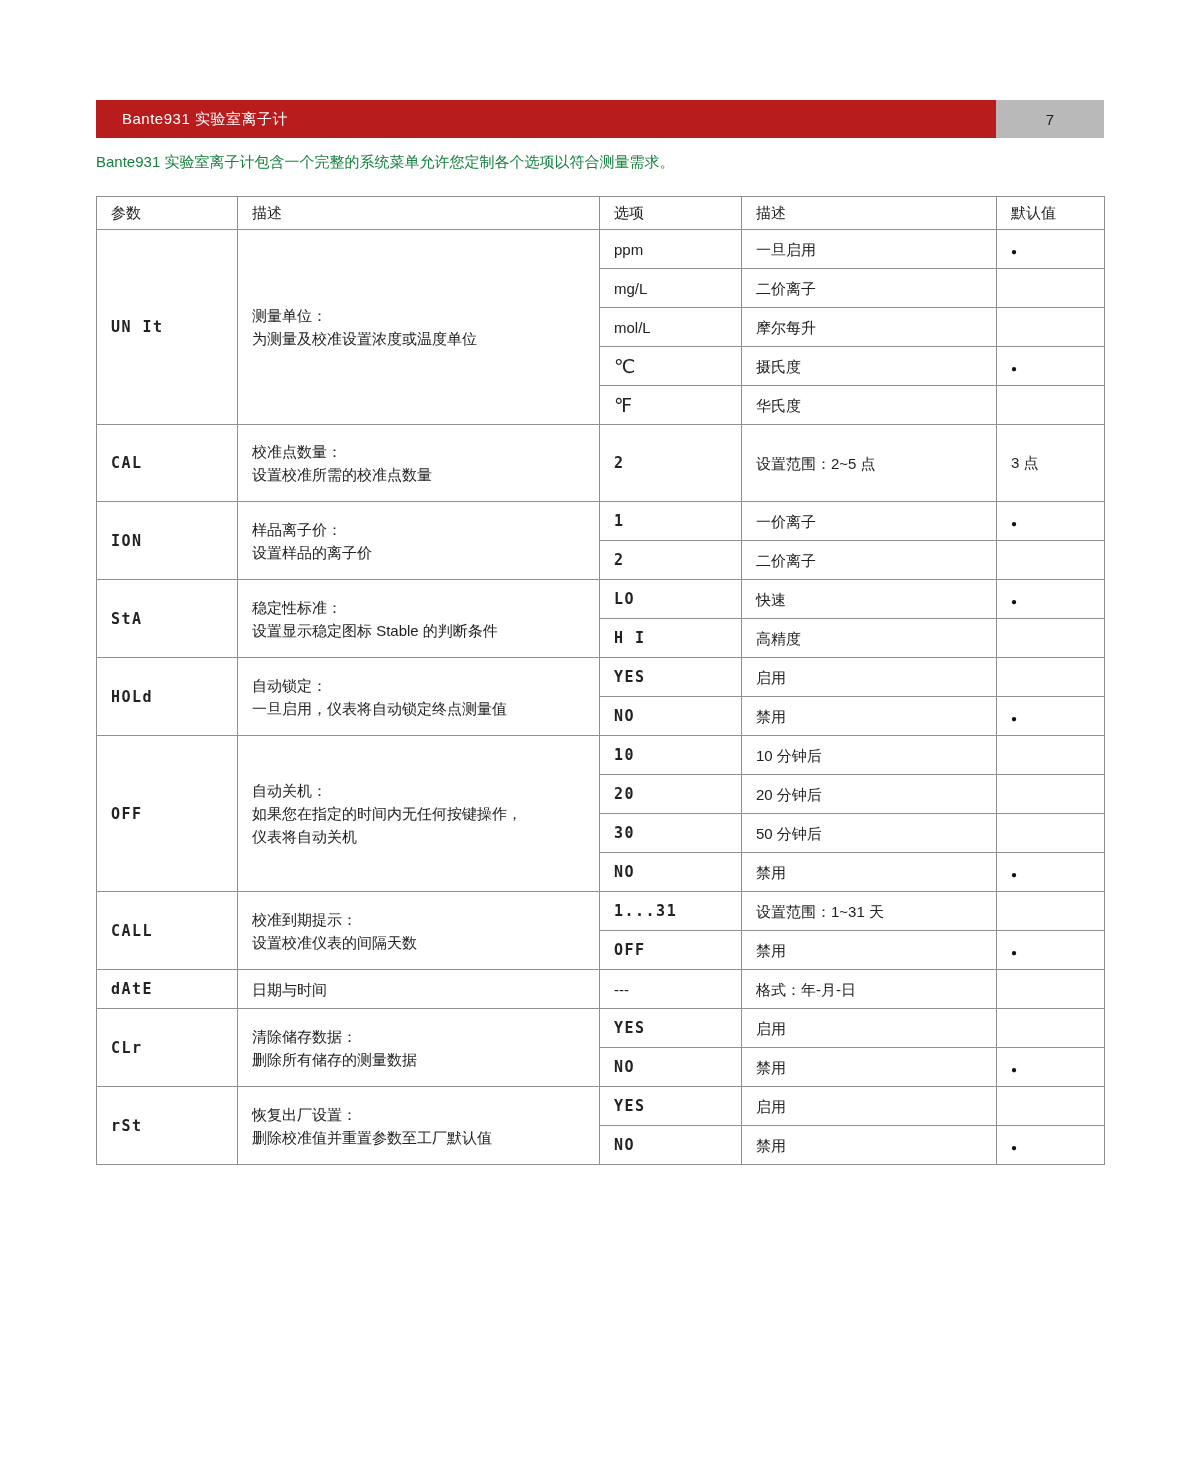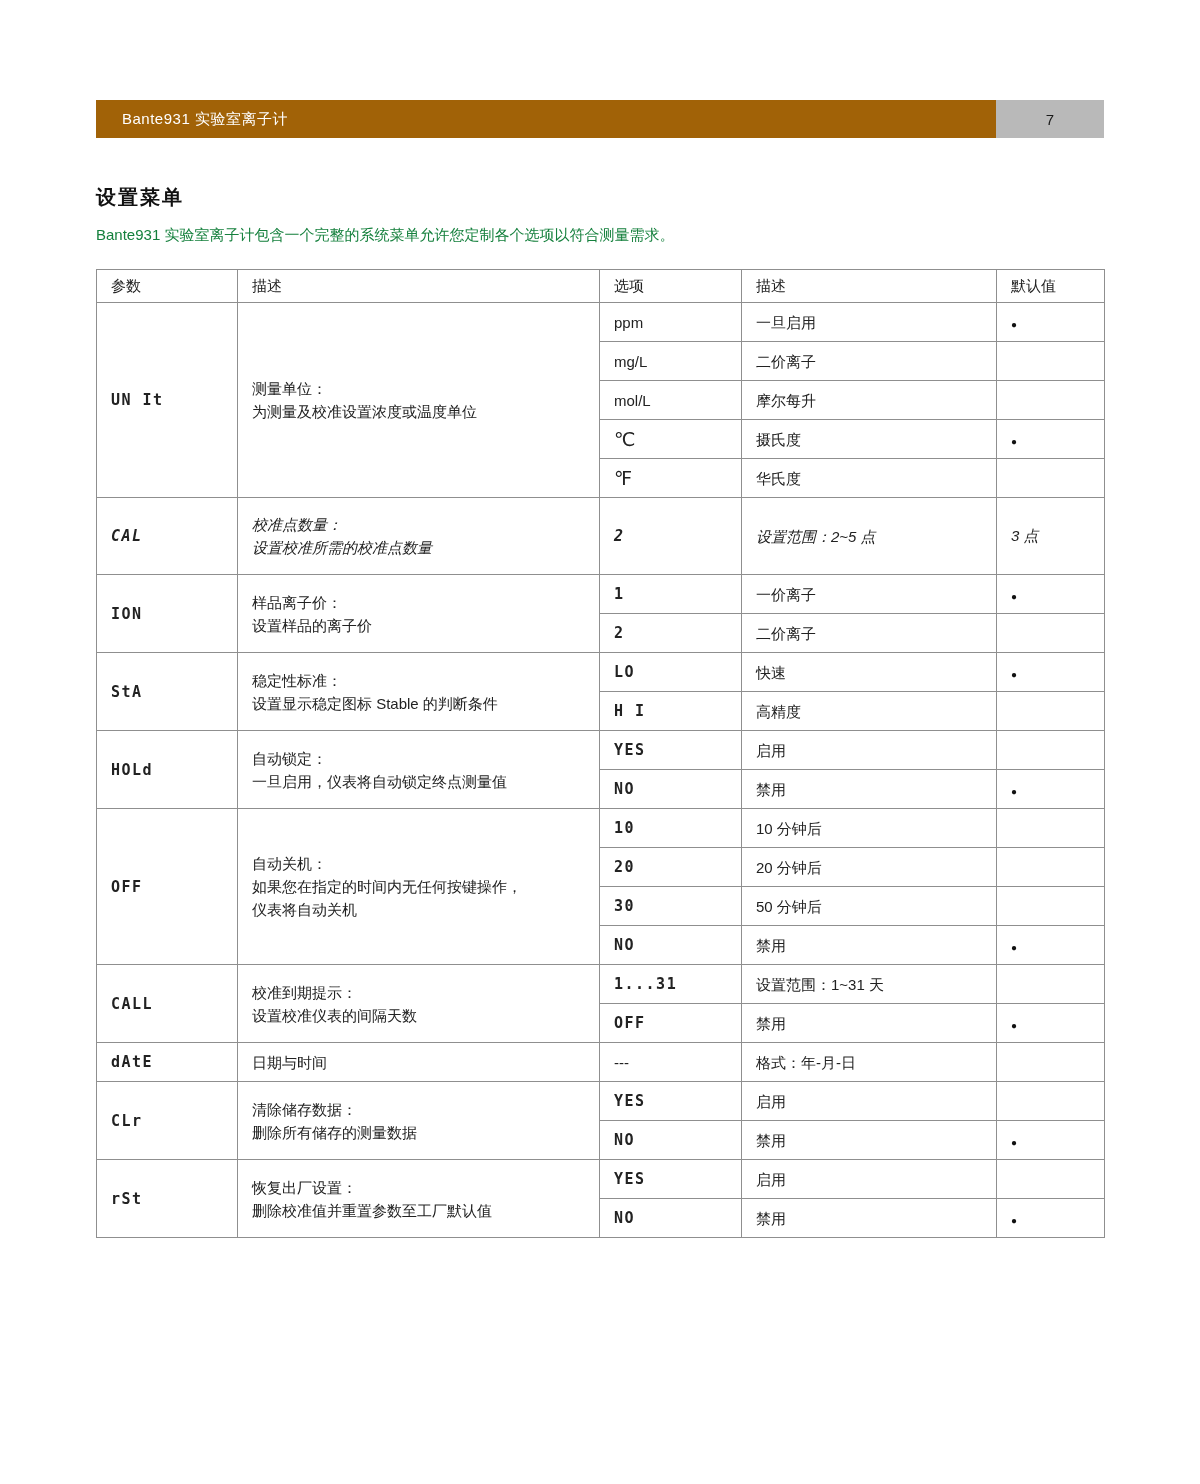--- a/index.html
+++ b/index.html
@@ -7,21 +7,21 @@
   body {
     width:1200px; height:1484px;
     font-family:"Liberation Sans", sans-serif;
     color:#1a1a1a;
     position:relative;
   }
   .content { width:1008px; margin:0 auto; padding-top:100px; }
 
   .header-row { display:flex; height:38px; }
   .header-bar {
-    flex:1; background:#a16207; color:#ffffff;
+    flex:1; background:#b91c1c; color:#ffffff;
     display:flex; align-items:center;
     padding-left:26px; font-size:15px; letter-spacing:0.5px;
   }
   .page-num {
     width:108px; background:#b9b9b9; color:#1a1a1a;
     display:flex; align-items:center; justify-content:center;
     font-size:15px;
   }
 
   .section-title { margin-top:46px; font-size:20px; font-weight:bold; letter-spacing:2px; color:#111; }
@@ -30,21 +30,21 @@
   table.settings {
     margin-top:24px; border-collapse:collapse; table-layout:fixed; width:1008px;padding-left:20px;
   }
   .settings th, .settings td {
     border:1px solid #8f8f8f; vertical-align:middle; text-align:left;
     overflow:hidden;
   }
   .settings th { height:33px; padding:0 14px; font-size:15px; font-weight:normal; color:#222; }
   .settings td { font-size:15px; padding:4px 14px; color:#222; }
   tr.opt-row { height:39px; }
-  tr.tall-row { height:77px;font-style:italic; }
+  tr.tall-row { height:77px; }
 
   .lcd {
     font-family:"DejaVu Sans Mono", monospace;
     font-weight:600; letter-spacing:1.5px; color:#2b2b2b;
   }
   .param-cell { font-size:17px; }
   .option-cell { font-size:15px; }
   .option-cell.glyph { font-size:19px; font-family:"DejaVu Sans", sans-serif; letter-spacing:0; }
   .desc-cell, .optdesc-cell { white-space:pre-line; line-height:23px; }
   .bullet { font-size:10px; color:#111; }
@@ -56,21 +56,20 @@
 
   <div class="header-row">
     <div class="header-bar">
       <span>Bante931 实验室离子计</span>
     </div>
     <div class="page-num">
       <span>7</span>
     </div>
   </div>
 
-  <h2 class="section-title">设置菜单</h2>
 
   <p class="intro">Bante931 实验室离子计包含一个完整的系统菜单允许您定制各个选项以符合测量需求。</p>
 
   <table class="settings">
     <colgroup>
       <col style="width:141px">
       <col style="width:362px">
       <col style="width:142px">
       <col style="width:255px">
       <col style="width:108px">

